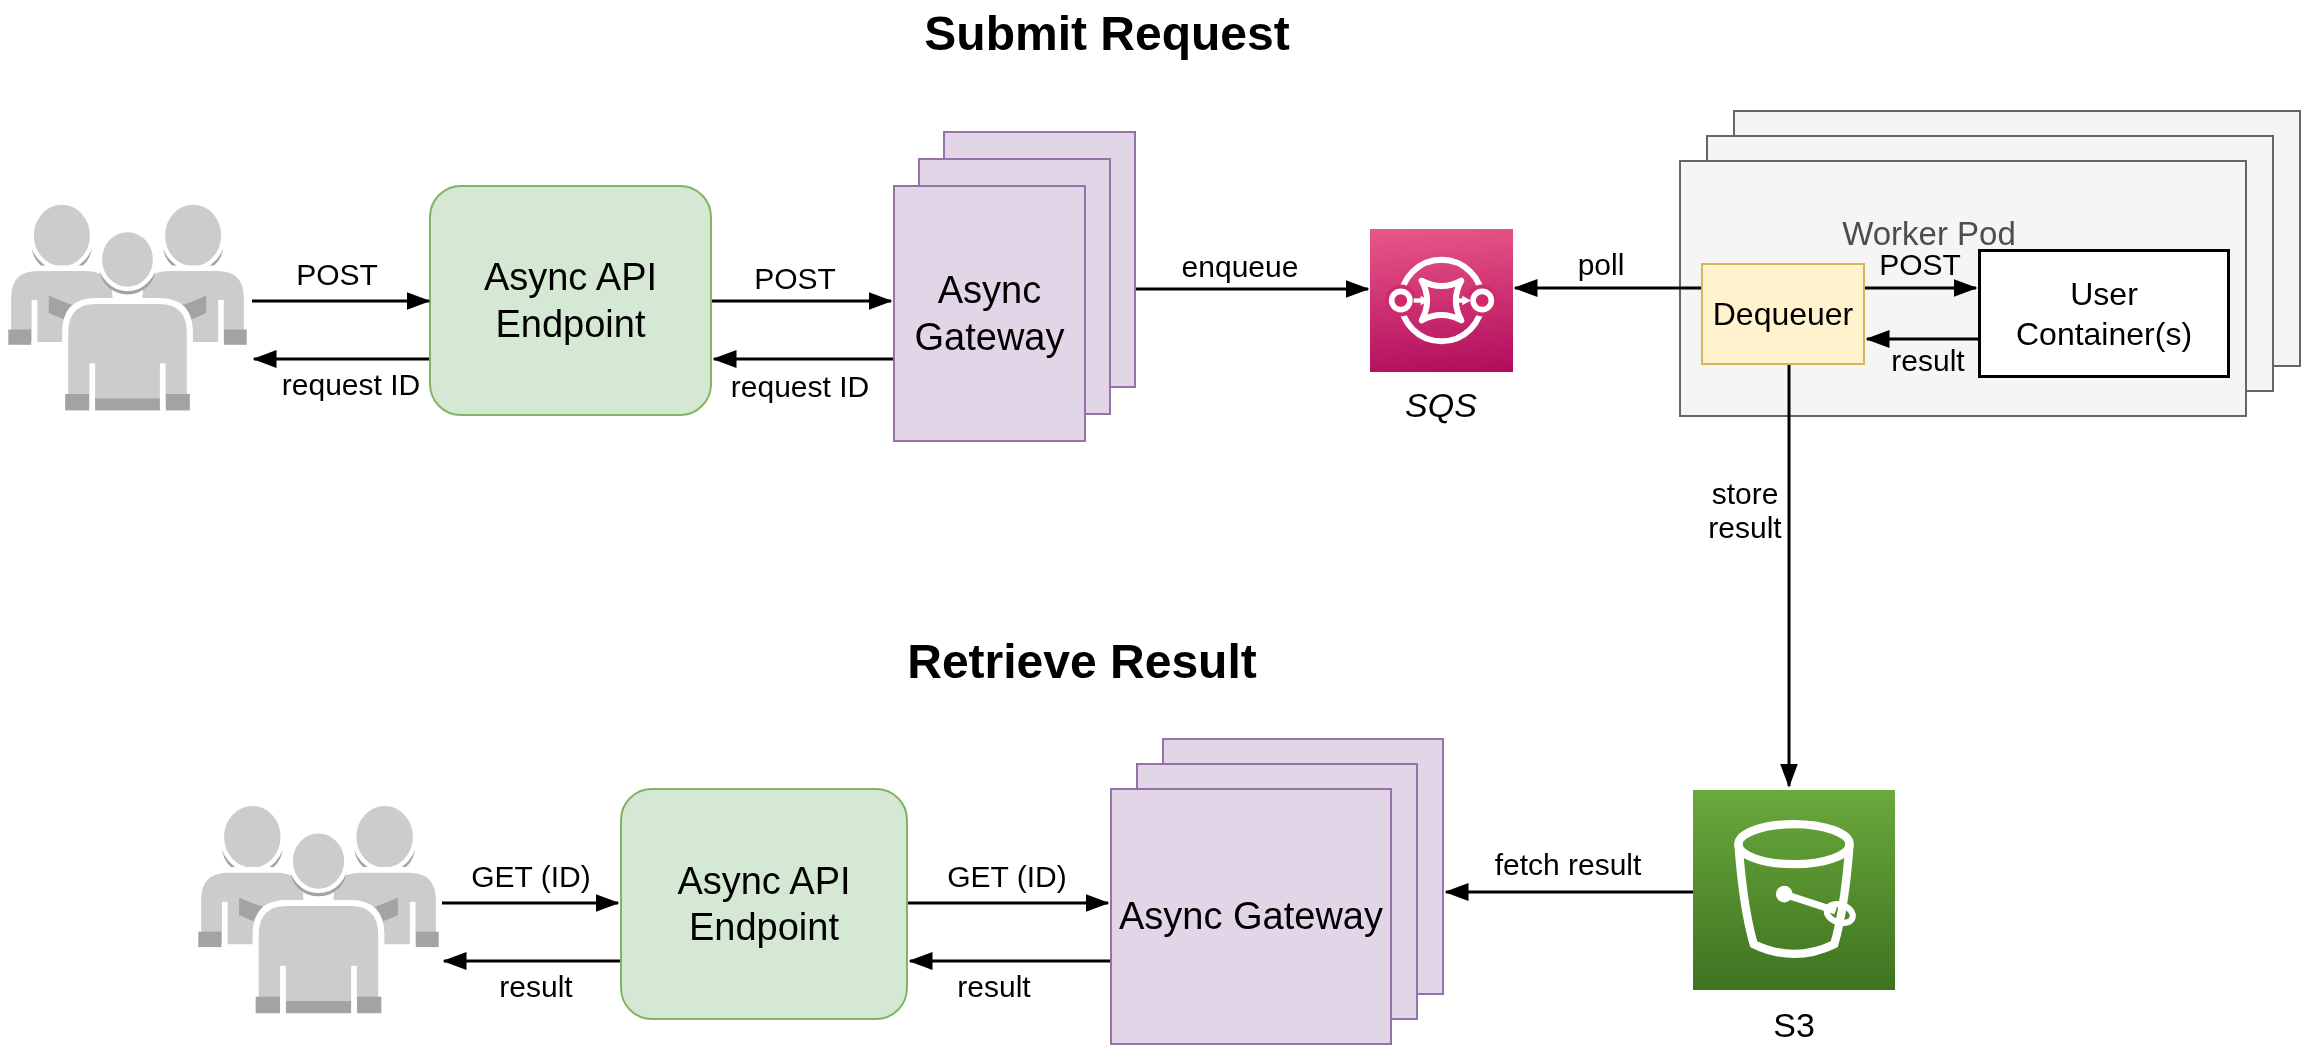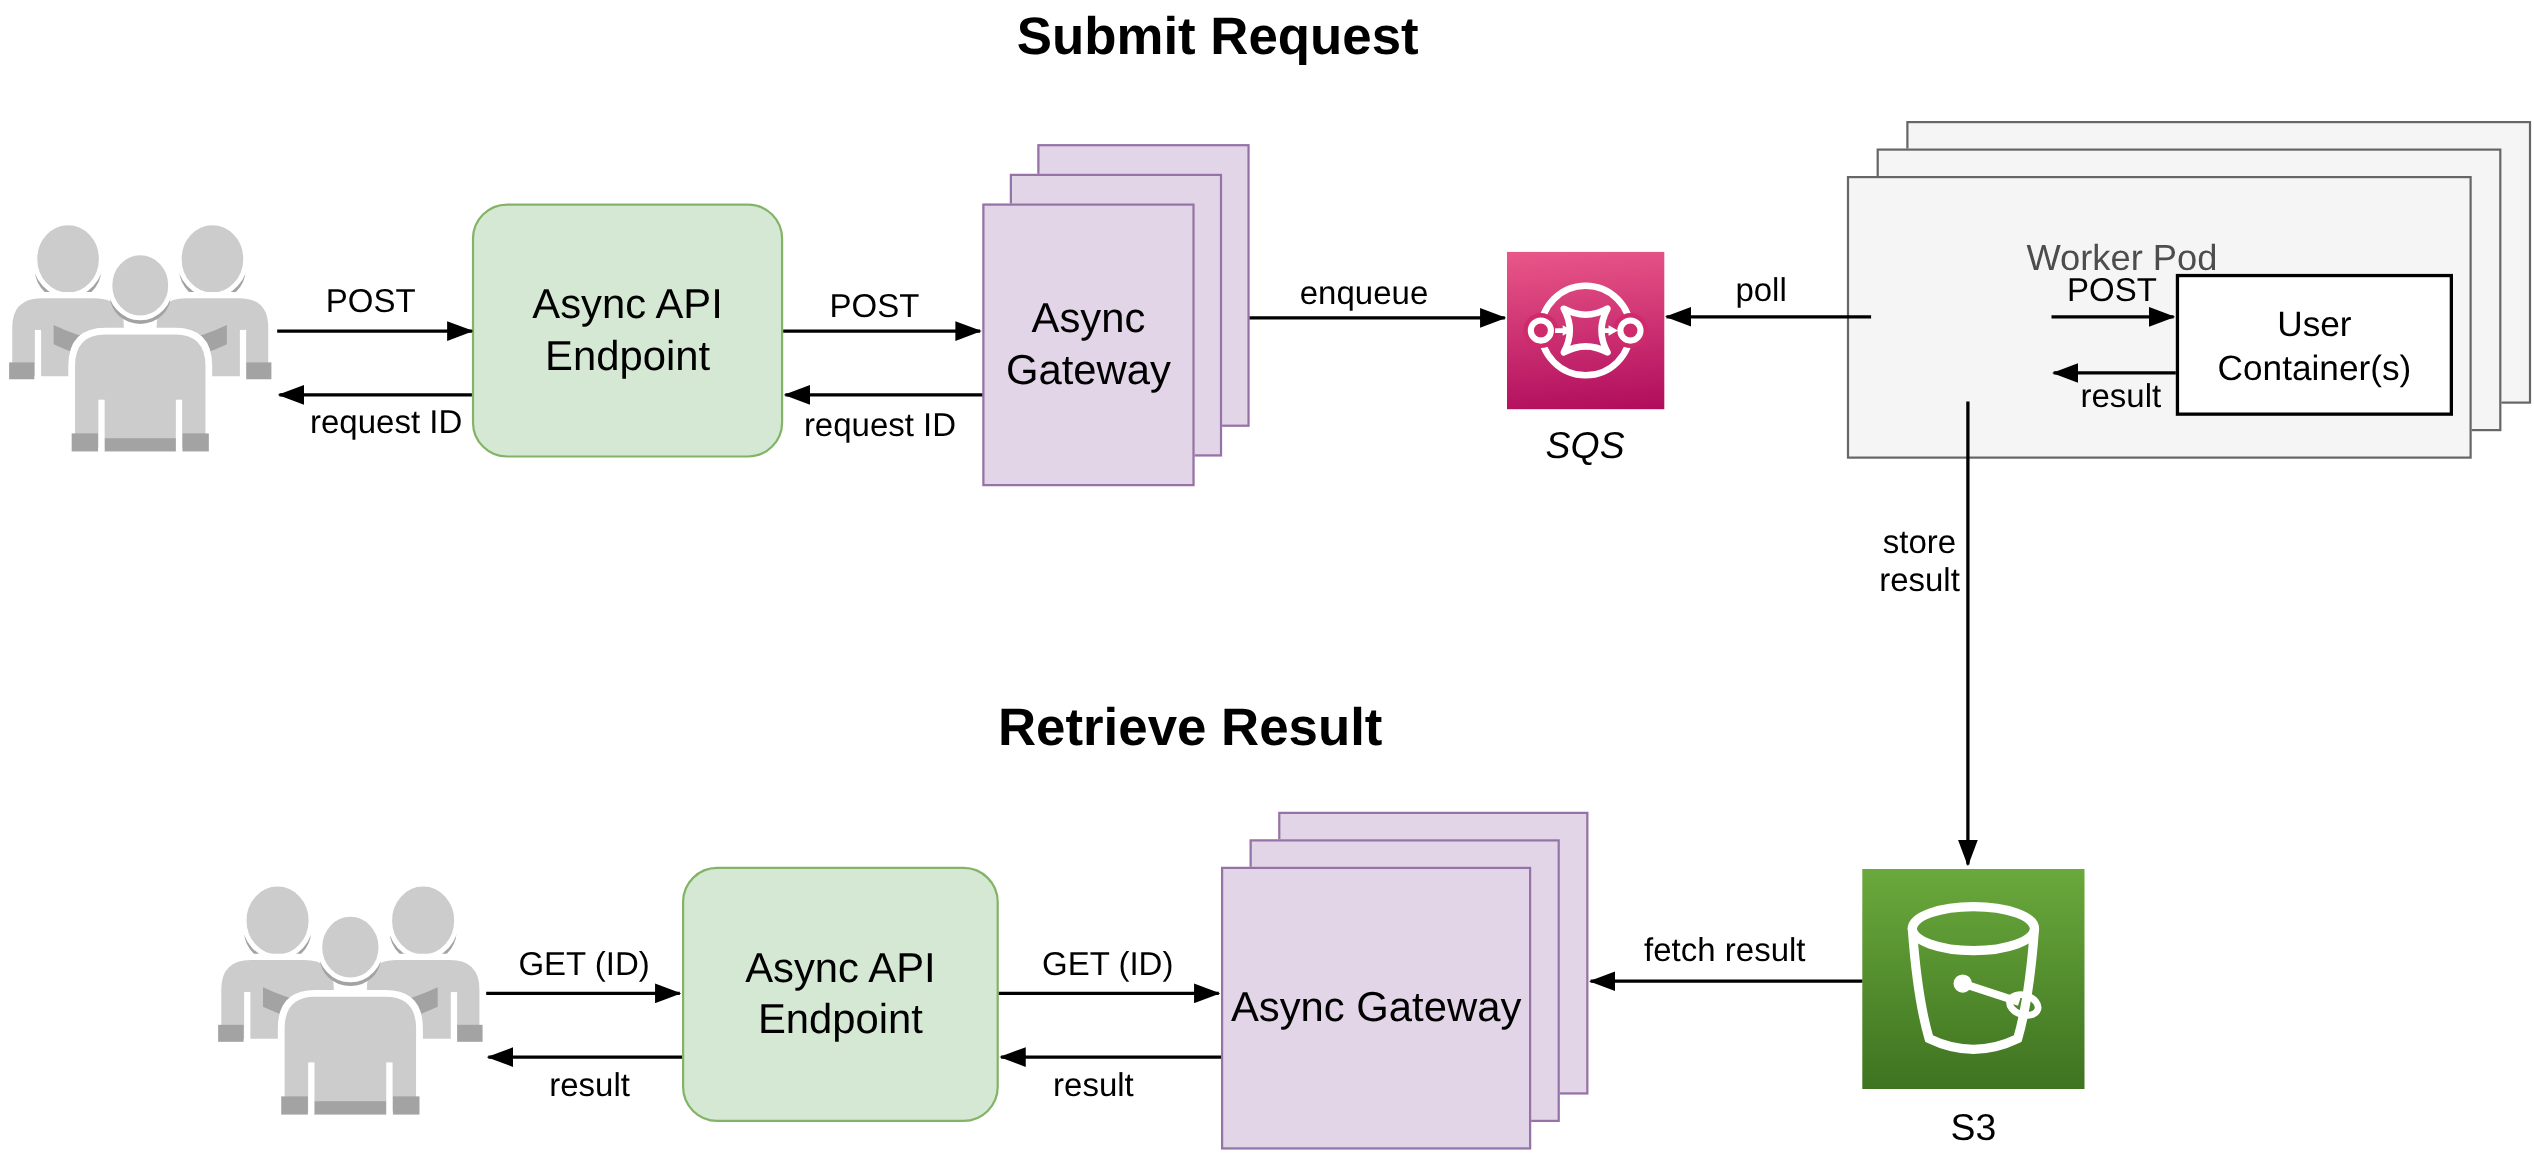--- a/index.html
+++ b/index.html
@@ -109,20 +109,23 @@
       <path d="M46.5,33.6 L50.8,36 L46.5,38.4 Z" fill="#fff"></path>
     </svg>
   </div>
   <div class="icon-label" style="left:1441px;top:386px;font-style:italic;">SQS</div>
 
   <div class="node pod" style="left:1733px;top:110px;width:568px;height:257px;"></div>
   <div class="node pod" style="left:1706px;top:135px;width:568px;height:257px;"></div>
   <div class="node pod" style="left:1679px;top:160px;width:568px;height:257px;"></div>
   <div class="pod-title" style="left:1679px;top:178px;margin-top:37px;">Worker Pod</div>
 
+  <div class="node yellow" style="left:1701px;top:263px;width:164px;height:102px;">
+    <span>Dequeuer</span>
+  </div>
 
   <div class="node white-box" style="left:1978px;top:249px;width:252px;height:129px;justify-content:center;">
     <span>User Container(s)</span>
   </div>
 
   <svg class="users" style="left:195px;top:797px;" width="247" height="223" viewBox="0 0 112 100">
     <g>
       <ellipse cx="26" cy="22" rx="13.8" ry="13" fill="#a3a3a3"></ellipse>
       <ellipse cx="26" cy="17.5" rx="13.8" ry="15" fill="#cccccc" stroke="#fff" stroke-width="2"></ellipse>
       <path d="M1.5,67.5 L1.5,46 Q1.5,32.5 15,32.5 L37,32.5 Q50.5,32.5 50.5,46 L50.5,67.5 Z" fill="#cccccc" stroke="#fff" stroke-width="2.6"></path>

